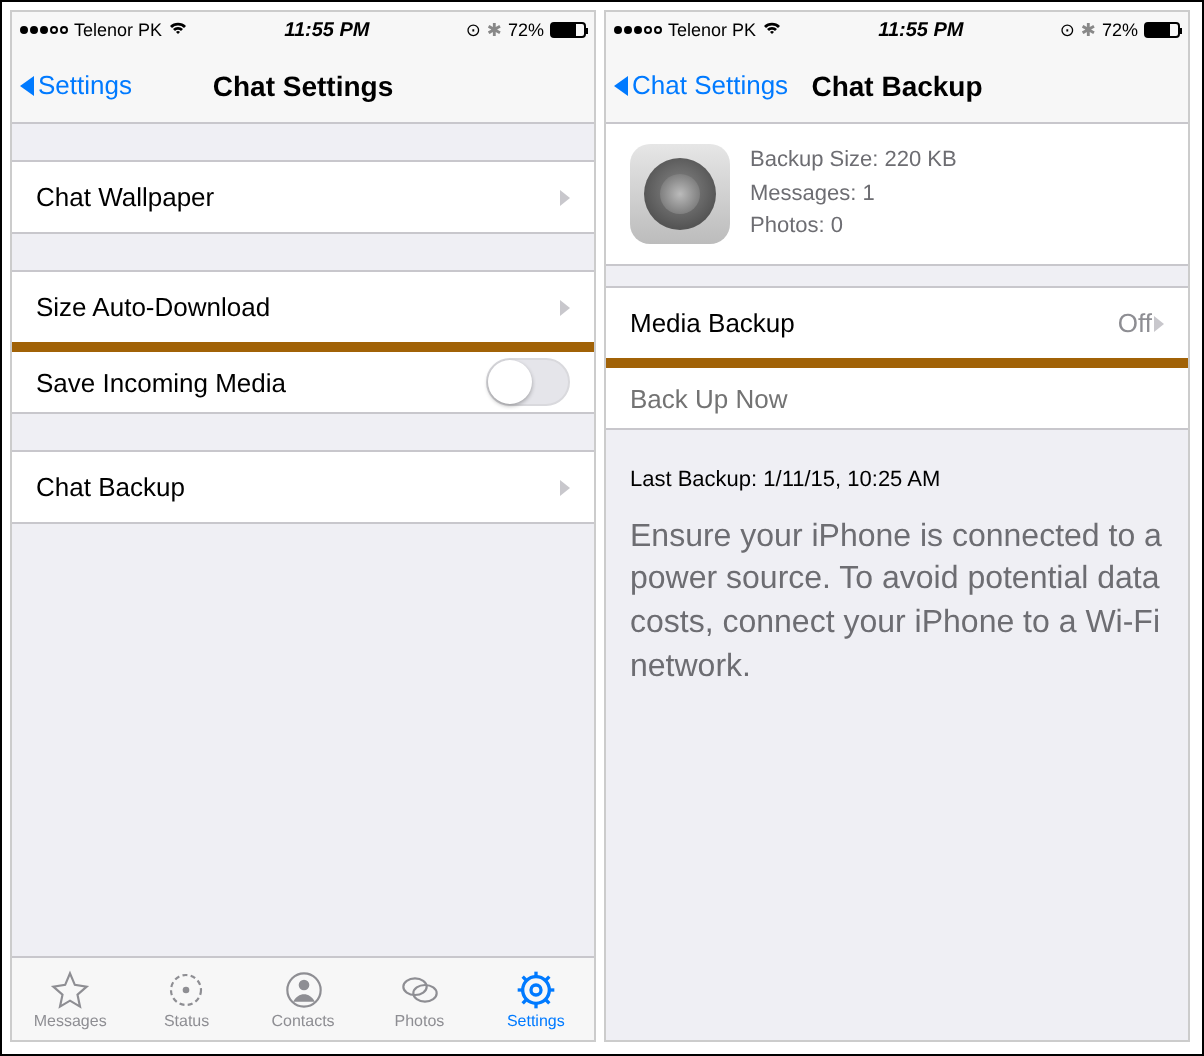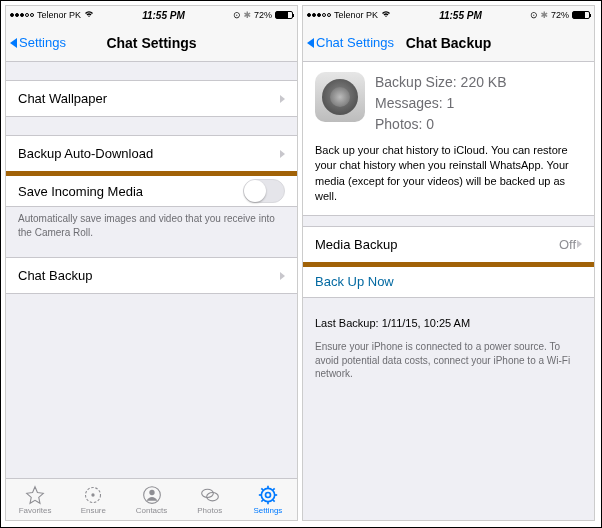--- a/index.html
+++ b/index.html
@@ -97,21 +97,21 @@
     width: 22px; height: 22px; background:#fff; border-radius:50%; position:absolute; top:0; left:0;
     box-shadow: 0 1px 2px rgba(0,0,0,0.3);
   }
   .footer-text {
     font-size: 10px;
     color:#6d6d72;
     padding: 5px 12px 0 12px;
     line-height: 1.35;
   }
   .header-text {
-    font-size: 10px;
+    font-size: 16px;
     color:#6d6d72;
     padding: 6px 12px 4px 12px;
     line-height: 1.35;
   }
   
   .backup-card {
     background:#fff;
     border-bottom:1px solid #c8c7cc;
     padding: 10px 12px;
   }
@@ -124,23 +124,23 @@
   }
   .gear-inner {
     width:36px; height:36px; border-radius:50%;
     background: radial-gradient(circle at 50% 45%, #888 0%, #555 70%);
     position:relative;
   }
   .gear-inner::before {
     content:""; position:absolute; inset:8px; border-radius:50%;
     background: radial-gradient(circle, #bbb 0%, #777 80%);
   }
-  .backup-lines { font-size:14px; color:#6d6d72; line-height:1.5; }
+  .backup-lines { font-size:11px; color:#6d6d72; line-height:1.5; }
   .backup-desc { font-size:11px; color:#000; margin-top:8px; line-height:1.4; }
-  .link-row { color:#0369a1; }
+  .link-row { color:#737373; }
   
   .tab-bar {
     height: 42px;
     background:#f7f7f7;
     border-top:1px solid #c8c7cc;
     display:flex;
     margin-top:auto;
   }
   .tab {
     flex:1;
@@ -198,53 +198,52 @@
 
   <div class="group">
     <div class="row">
       <span>Chat Wallpaper</span>
       <div class="chevron-right"></div>
     </div>
   </div>
 
   <div class="group">
     <div class="row">
-      <span>Backup Auto-Download</span>
+      <span>Size Auto-Download</span>
       <div class="chevron-right"></div>
     </div>
     <div class="row">
       <span>Save Incoming Media</span>
       <div class="toggle">
         <div class="toggle-knob"></div>
       </div>
     </div>
   </div>
-  <div class="footer-text">Automatically save images and video that you receive into the Camera Roll.</div>
 
   <div class="group">
     <div class="row">
       <span>Chat Backup</span>
       <div class="chevron-right"></div>
     </div>
   </div>
   <div class="flex-fill"></div>
 
   <div class="tab-bar">
     <div class="tab">
       <svg viewBox="0 0 24 24">
           <path d="M12 2l2.9 6.9L22 10l-5.5 4.8L18 22l-6-3.6L6 22l1.5-7.2L2 10l7.1-1.1z" fill="none" stroke="#8e8e93" stroke-width="1.3"></path>
         </svg>
-      <span>Favorites</span>
+      <span>Messages</span>
     </div>
     <div class="tab">
       <svg viewBox="0 0 24 24">
           <circle cx="12" cy="12" r="9" fill="none" stroke="#8e8e93" stroke-width="1.3" stroke-dasharray="3 2"></circle>
           <circle cx="12" cy="12" r="2" fill="#8e8e93"></circle>
         </svg>
-      <span>Ensure</span>
+      <span>Status</span>
     </div>
     <div class="tab">
       <svg viewBox="0 0 24 24">
           <circle cx="12" cy="12" r="10" fill="none" stroke="#8e8e93" stroke-width="1.3"></circle>
           <circle cx="12" cy="9" r="3.2" fill="#8e8e93"></circle>
           <path d="M5.5 19c1.5-3 4-4.5 6.5-4.5s5 1.5 6.5 4.5" fill="#8e8e93"></path>
         </svg>
       <span>Contacts</span>
     </div>
     <div class="tab">
@@ -313,21 +312,20 @@
     <div class="backup-top">
       <div class="gear-box">
         <div class="gear-inner"></div>
       </div>
       <div class="backup-lines">
         <div>Backup Size: 220 KB</div>
         <div>Messages: 1</div>
         <div>Photos: 0</div>
       </div>
     </div>
-    <div class="backup-desc">Back up your chat history to iCloud. You can restore your chat history when you reinstall WhatsApp. Your media (except for your videos) will be backed up as well.</div>
   </div>
 
   <div class="group tight">
     <div class="row">
       <span>Media Backup</span>
       <div class="row-right">
         <span>Off</span>
         <div class="chevron-right"></div>
       </div>
     </div>

